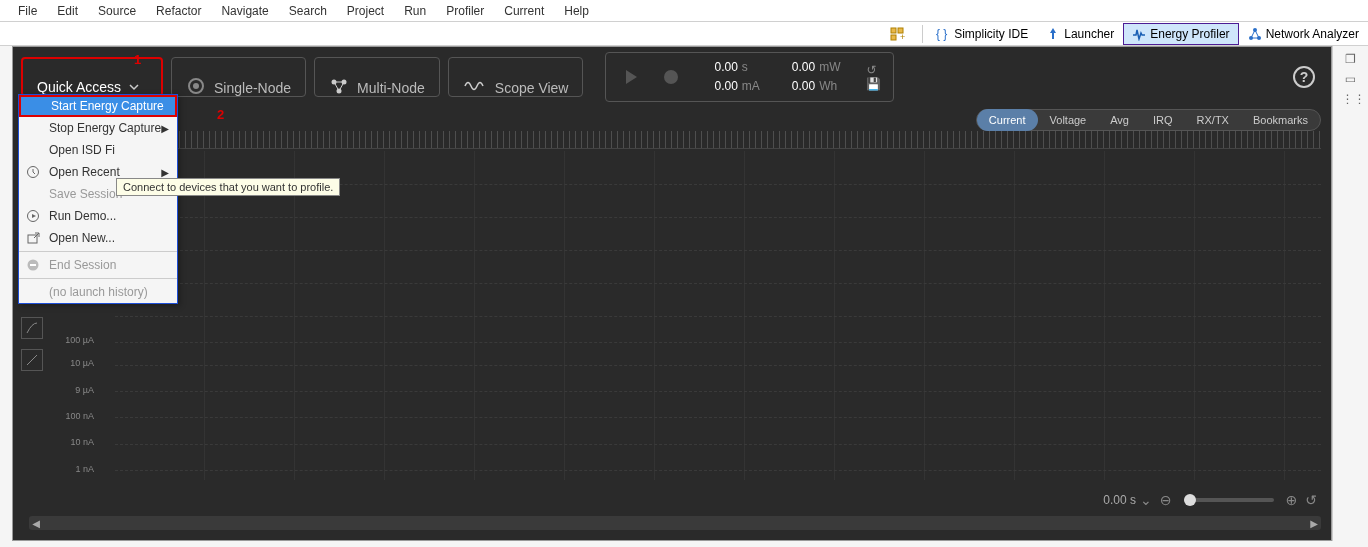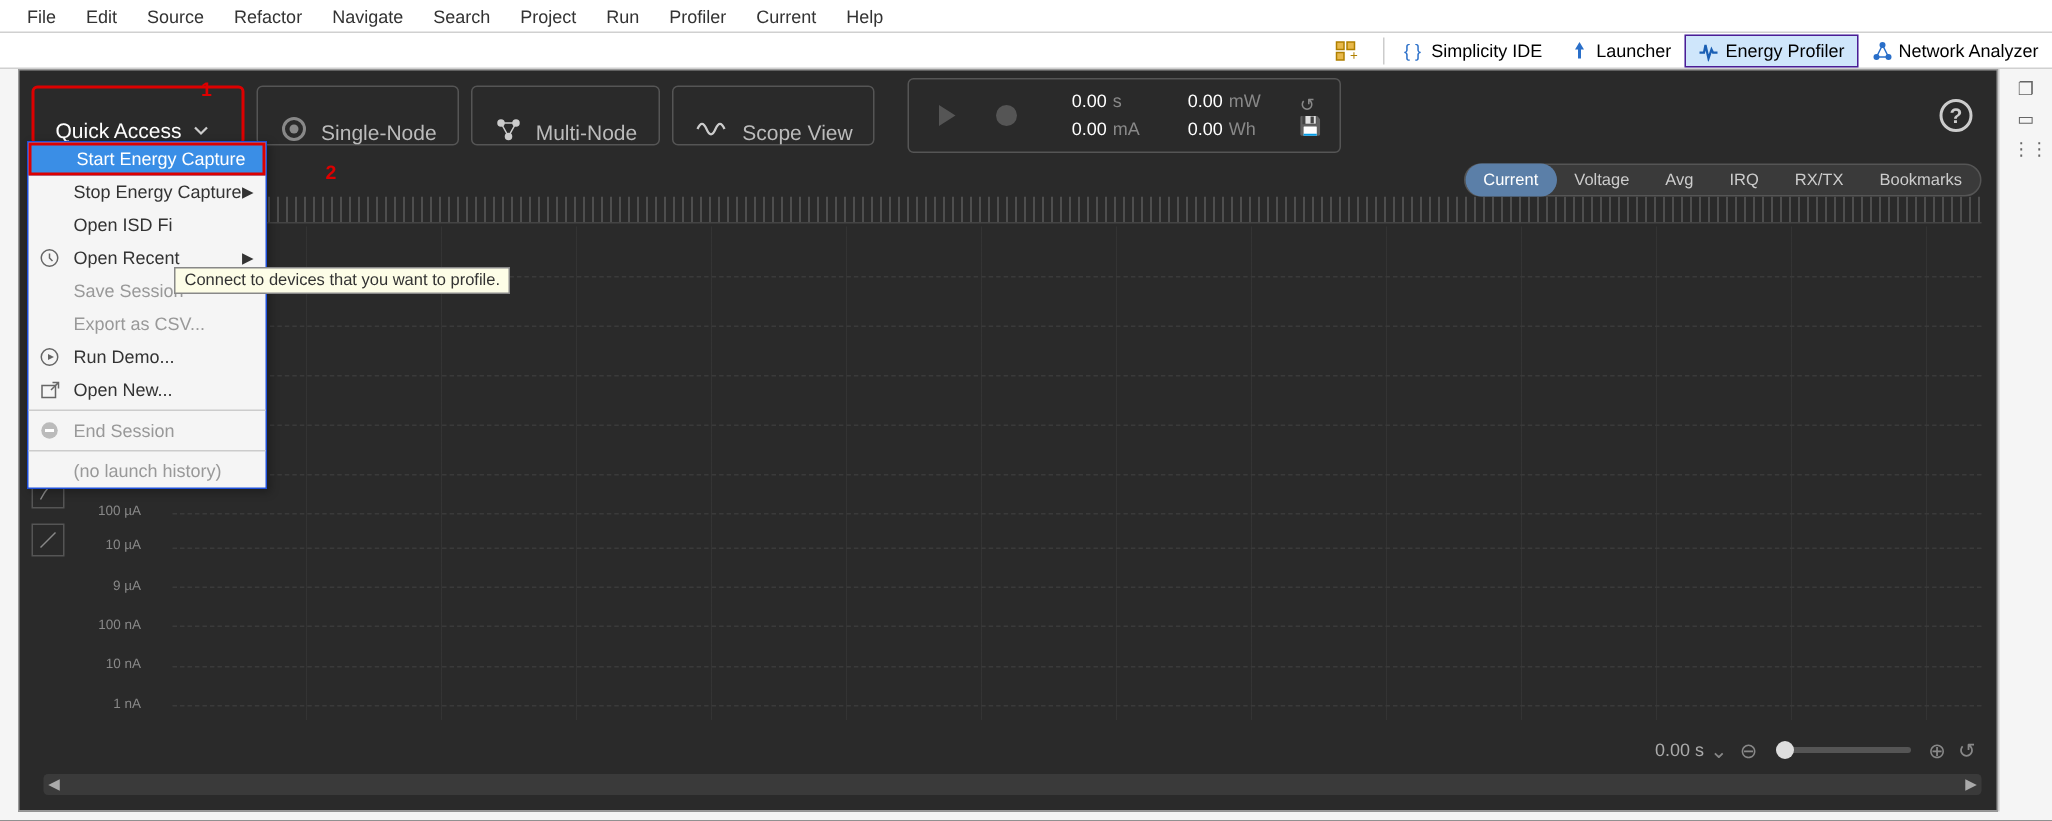--- a/index.html
+++ b/index.html
@@ -317,23 +317,20 @@
           <circle cx="7" cy="7" r="5.5" fill="none" stroke="#666"></circle>
           <path d="M7 4 L7 7 L9 9" fill="none" stroke="#666"></path>
         </svg>
       </span>
     <span>Open Recent</span>
       <span class="arrow-r">▶</span>
   </div>
   <div class="item disabled">
       <span>Save Session</span>
     </div>
-  <div class="item disabled">
-      <span>Export as CSV...</span>
-    </div>
   <div class="item">
     <span class="ico">
         <svg width="14" height="14">
           <circle cx="7" cy="7" r="5.5" fill="none" stroke="#666"></circle>
           <path d="M6 5 L10 7 L6 9 Z" fill="#666"></path>
         </svg>
       </span>
     <span>Run Demo...</span>
   </div>
   <div class="item">

